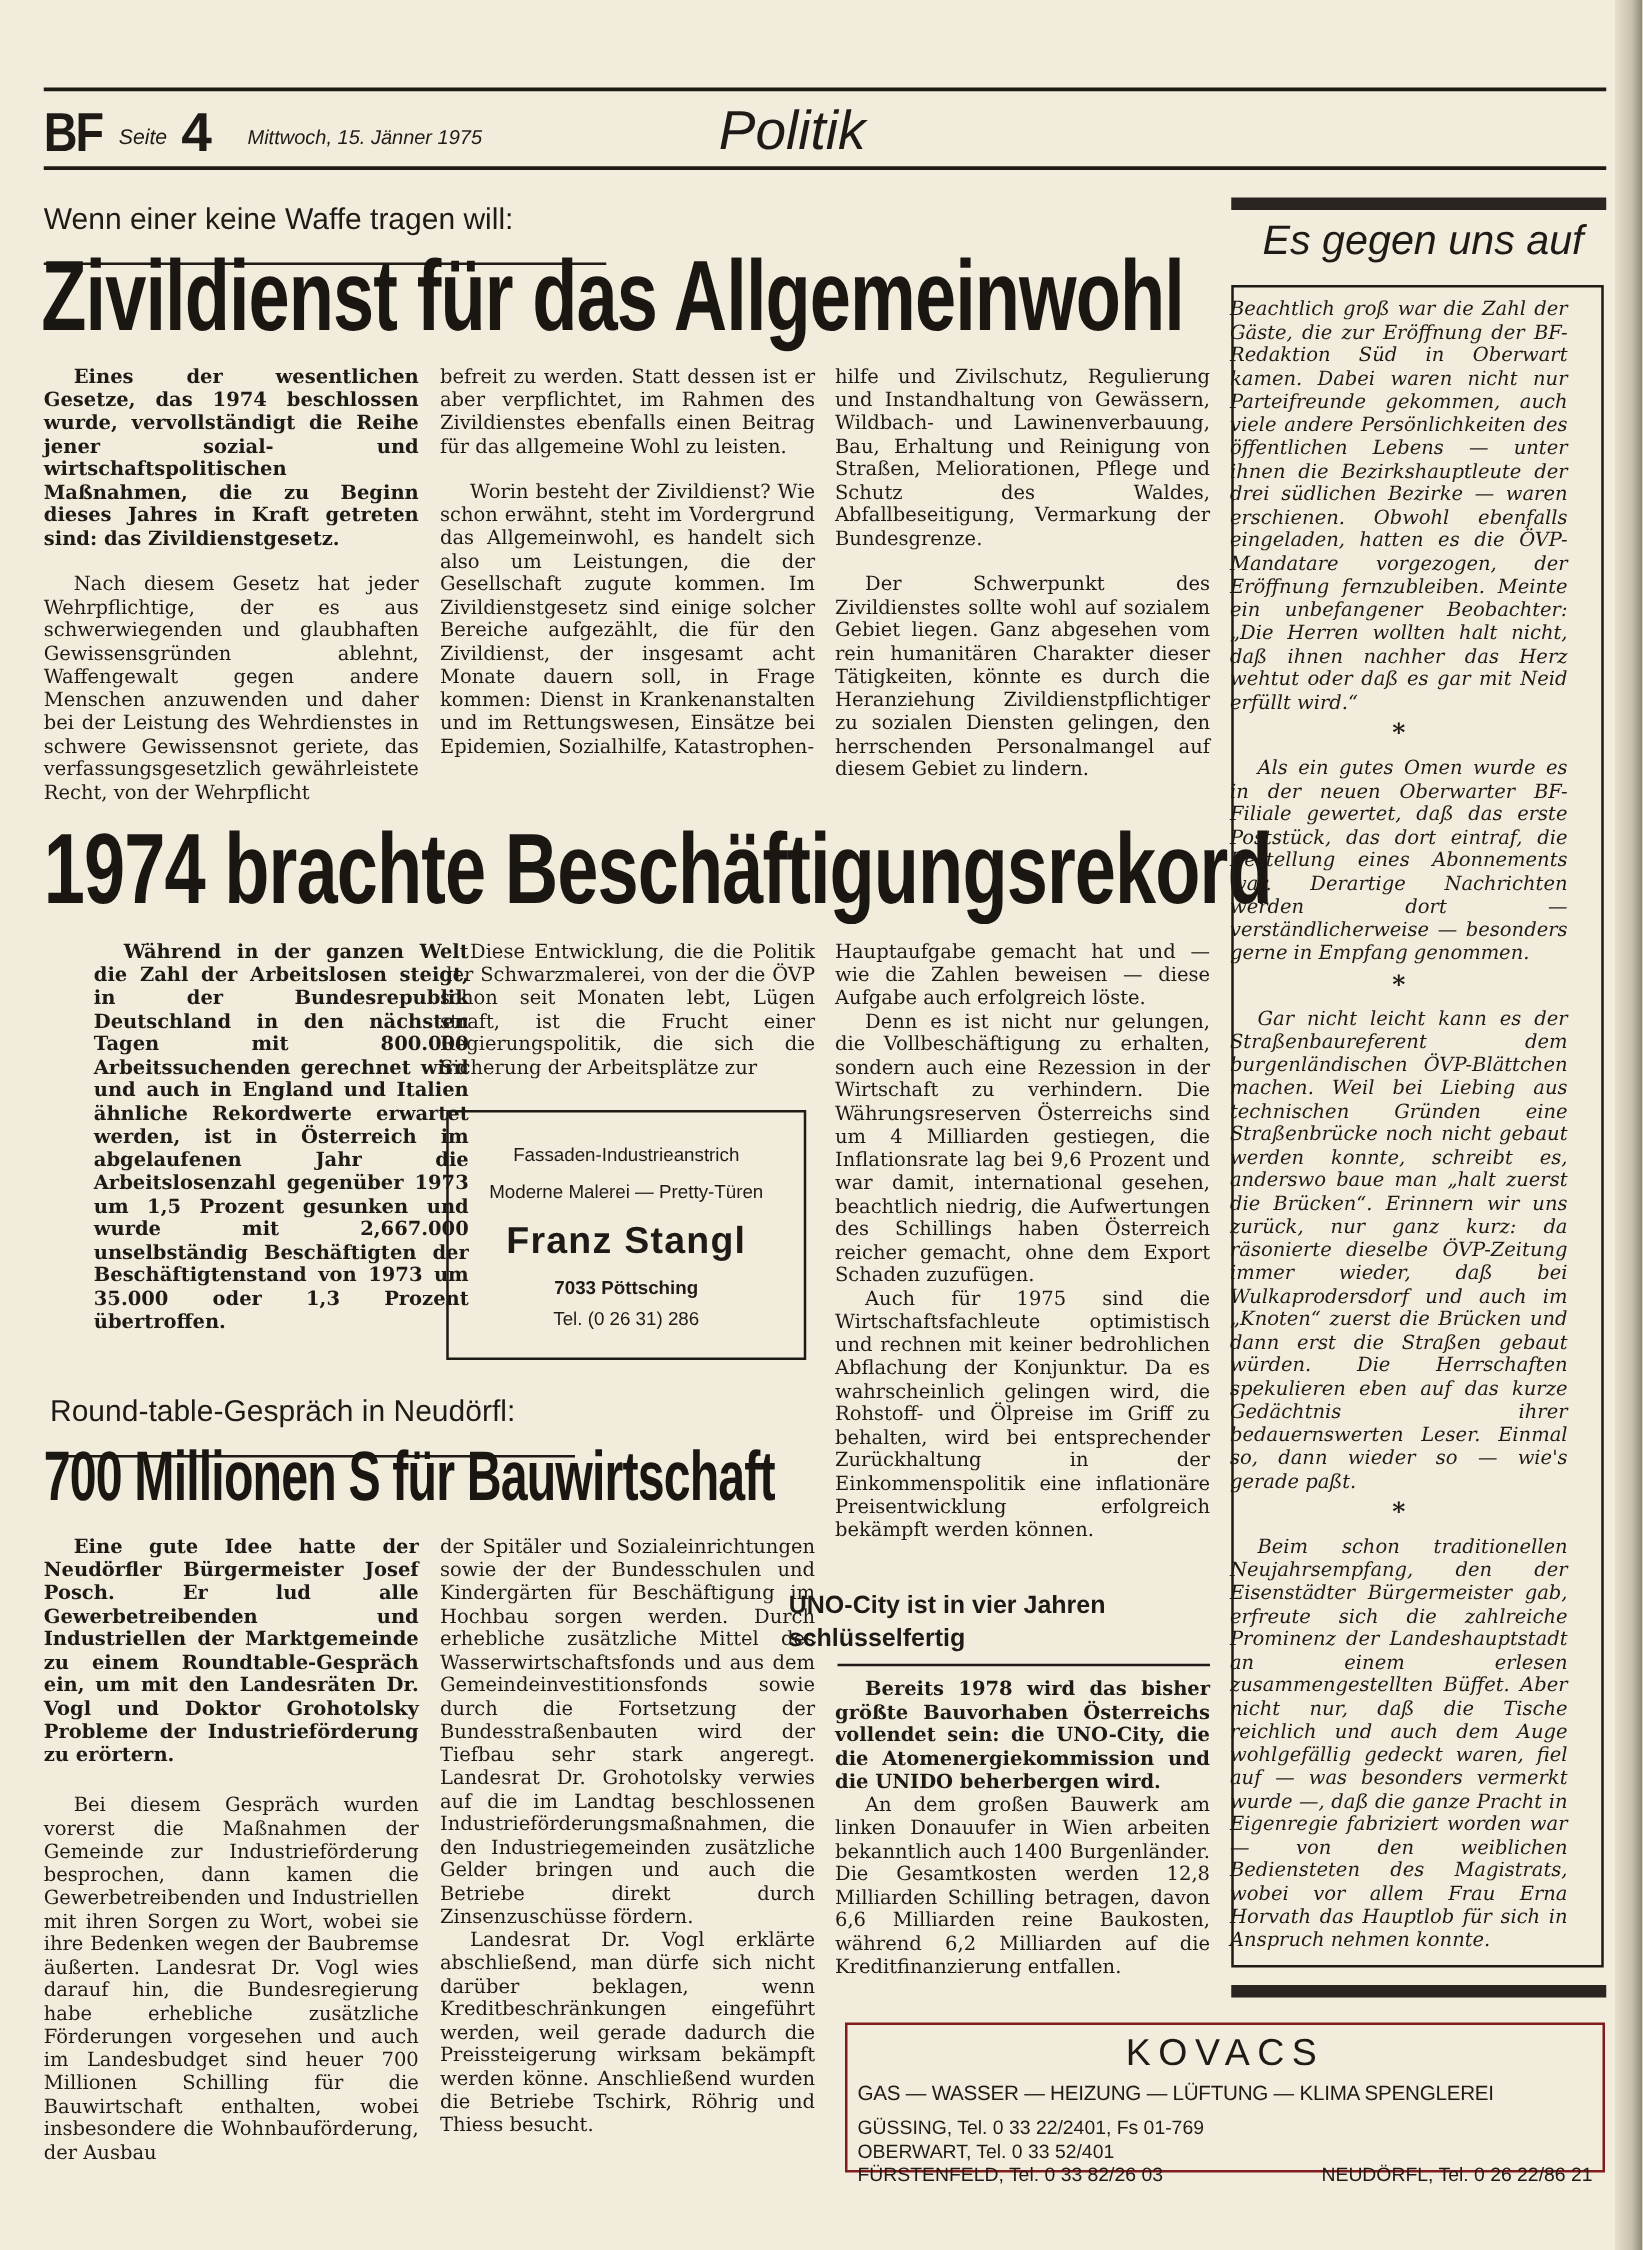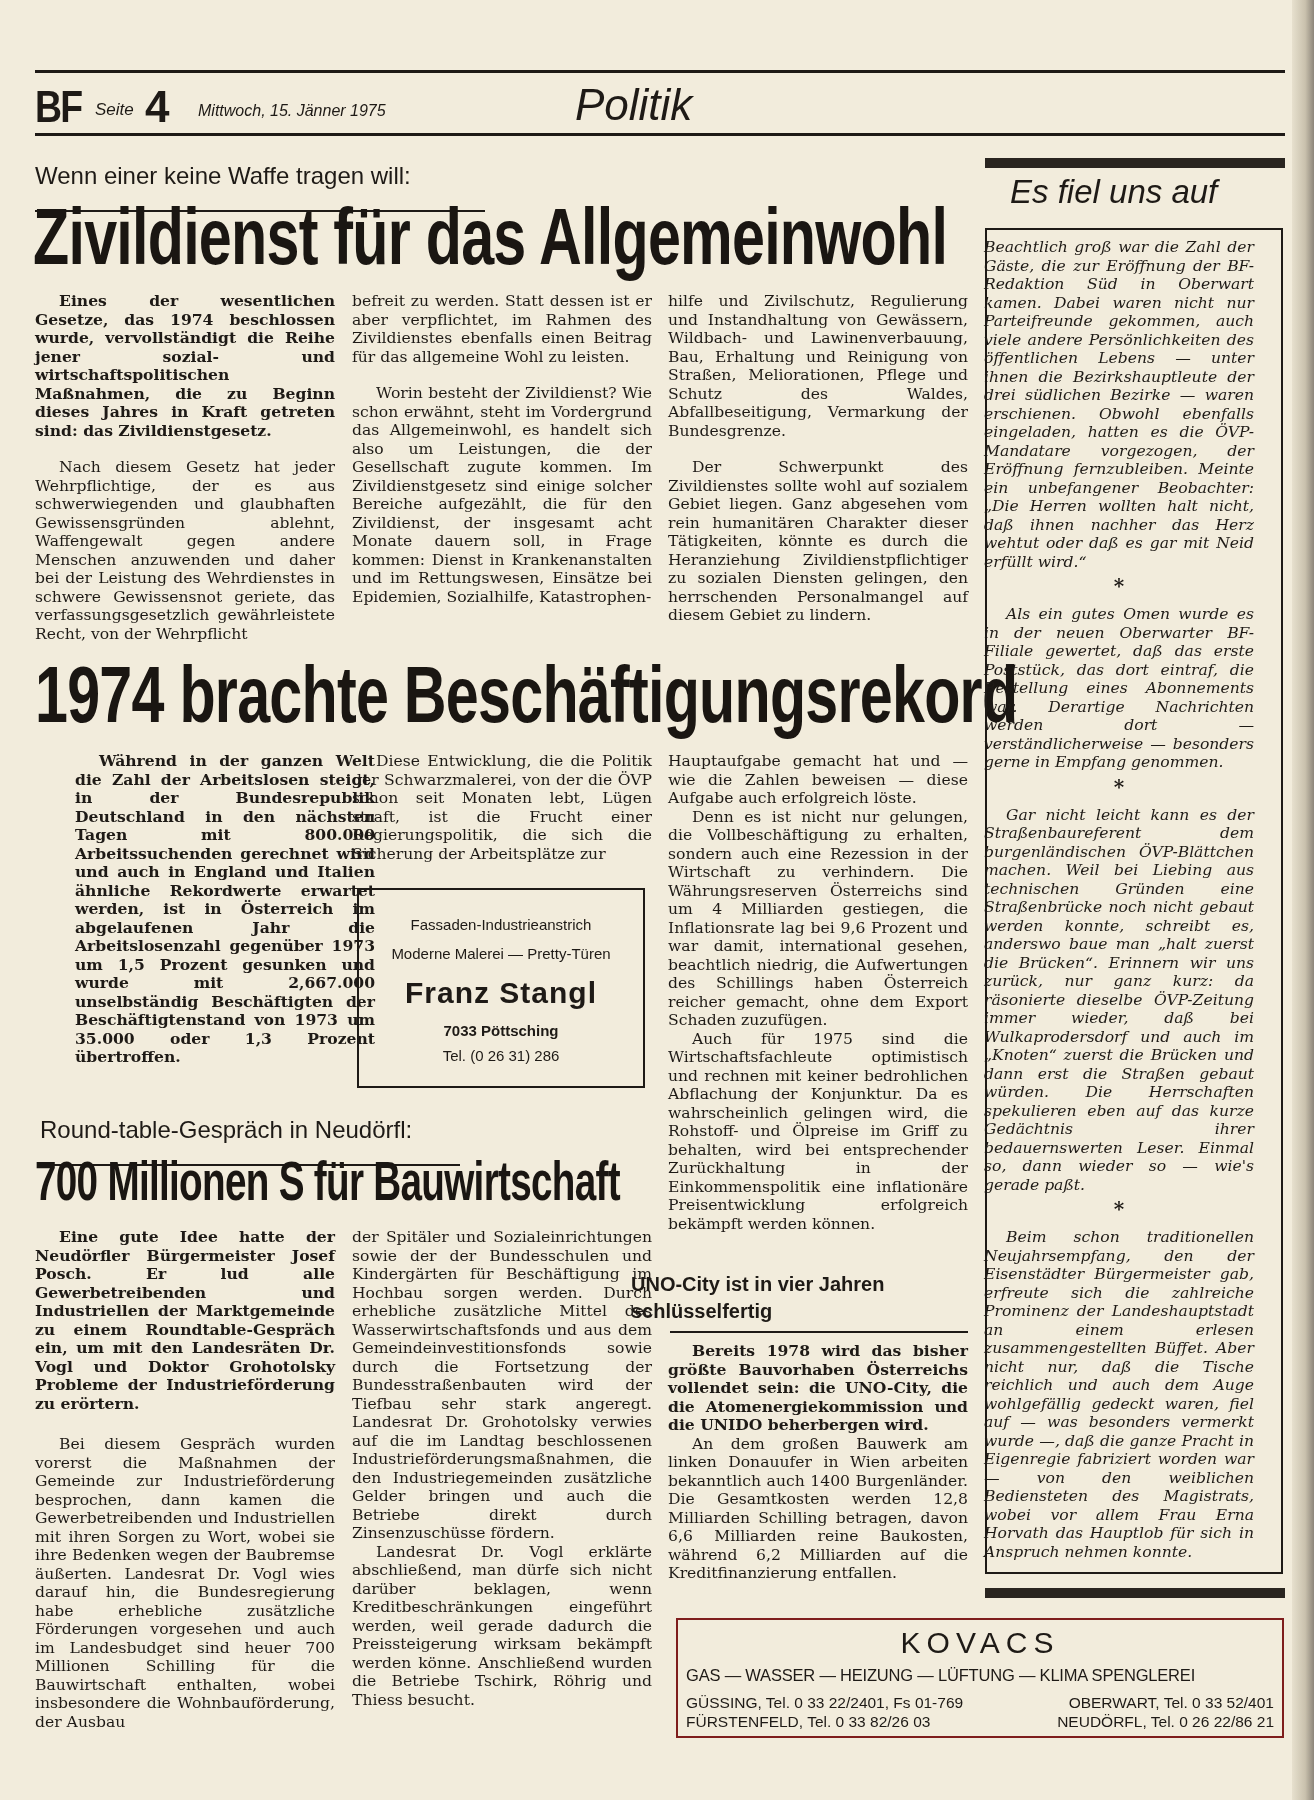--- a/index.html
+++ b/index.html
@@ -42,21 +42,21 @@
   .ad1 .l1 { margin-top:26px; font-size:15px; }
   .ad1 .l2 { margin-top:12px; font-size:15px; }
   .ad1 .l3 { margin-top:14px; font-size:30px; font-weight:bold; letter-spacing:1px; }
   .ad1 .l4 { margin-top:12px; font-size:15px; font-weight:bold; }
   .ad1 .l5 { margin-top:8px; font-size:15px; }
 
   .ad2 { position:absolute; left:676px; top:1618px; width:608px; height:120px; border:2px solid #7f1d1d; box-sizing:border-box; font-family:"Liberation Sans", sans-serif; }
   .ad2 .name { text-align:center; font-size:30px; letter-spacing:6px; margin-top:6px; line-height:34px; }
   .ad2 .services { font-size:16.5px; margin:6px 8px 0 8px; white-space:nowrap; letter-spacing:-0.2px; }
   .ad2 .row { display:flex; justify-content:space-between; font-size:15.5px; margin:0 8px; white-space:nowrap; line-height:19px; }
-  .ad2 .row.first { margin-top:8px; }
+  .ad2 .row.first { margin-top:8px;flex-direction:column; }
 
   .uno-head { position:absolute; left:631px; top:1271px; width:270px; font-family:Liberation Sans, sans-serif; font-weight:bold; font-size:20px; line-height:27px; }
   .uno-rule { position:absolute; left:670px; top:1331px; width:298px; height:2px; background:#1e1a16; }
   .scan-edge { position:absolute; right:0; top:0; width:22px; height:1800px; background:linear-gradient(90deg,#e7e0ce,#c9c1ad 60%,#8c857a); }
 </style>
 </head>
 <body>
 
 <div class="scan-edge"></div>
 
@@ -121,21 +121,21 @@
 </div>
 
 <div class="uno-head">UNO-City ist in vier Jahren schlüsselfertig</div>
 <div class="uno-rule"></div>
 <div class="col" style="left:668px;top:1342px;width:300px;">
   <p class="tight lead">Bereits 1978 wird das bisher größte Bauvorhaben Österreichs vollendet sein: die UNO-City, die die Atomenergiekommission und die UNIDO beherbergen wird.</p>
   <p class="tight">An dem großen Bauwerk am linken Donauufer in Wien arbeiten bekanntlich auch 1400 Burgenländer. Die Gesamtkosten werden 12,8 Milliarden Schilling betragen, davon 6,6 Milliarden reine Baukosten, während 6,2 Milliarden auf die Kreditfinanzierung entfallen.</p>
 </div>
 
 <div class="side-head-bar"></div>
-<div class="side-title">Es fiel uns auf</div>
+<div class="side-title">Es gegen uns auf</div>
 <div class="side-box"></div>
 <div class="side-text">
   <p>Beachtlich groß war die Zahl der Gäste, die zur Eröffnung der BF-Redaktion Süd in Oberwart kamen. Dabei waren nicht nur Parteifreunde gekommen, auch viele andere Persönlichkeiten des öffentlichen Lebens — unter ihnen die Bezirkshauptleute der drei südlichen Bezirke — waren erschienen. Obwohl ebenfalls eingeladen, hatten es die ÖVP-Mandatare vorgezogen, der Eröffnung fernzubleiben. Meinte ein unbefangener Beobachter: „Die Herren wollten halt nicht, daß ihnen nachher das Herz wehtut oder daß es gar mit Neid erfüllt wird.“</p>
   <div class="star">*</div>
   <p class="ind">Als ein gutes Omen wurde es in der neuen Oberwarter BF-Filiale gewertet, daß das erste Poststück, das dort eintraf, die Bestellung eines Abonnements war. Derartige Nachrichten werden dort — verständlicherweise — besonders gerne in Empfang genommen.</p>
   <div class="star">*</div>
   <p class="ind">Gar nicht leicht kann es der Straßenbaureferent dem burgenländischen ÖVP-Blättchen machen. Weil bei Liebing aus technischen Gründen eine Straßenbrücke noch nicht gebaut werden konnte, schreibt es, anderswo baue man „halt zuerst die Brücken“. Erinnern wir uns zurück, nur ganz kurz: da räsonierte dieselbe ÖVP-Zeitung immer wieder, daß bei Wulkaprodersdorf und auch im „Knoten“ zuerst die Brücken und dann erst die Straßen gebaut würden. Die Herrschaften spekulieren eben auf das kurze Gedächtnis ihrer bedauernswerten Leser. Einmal so, dann wieder so — wie's gerade paßt.</p>
   <div class="star">*</div>
   <p class="ind">Beim schon traditionellen Neujahrsempfang, den der Eisenstädter Bürgermeister gab, erfreute sich die zahlreiche Prominenz der Landeshauptstadt an einem erlesen zusammengestellten Büffet. Aber nicht nur, daß die Tische reichlich und auch dem Auge wohlgefällig gedeckt waren, fiel auf — was besonders vermerkt wurde —, daß die ganze Pracht in Eigenregie fabriziert worden war — von den weiblichen Bediensteten des Magistrats, wobei vor allem Frau Erna Horvath das Hauptlob für sich in Anspruch nehmen konnte.</p>
 </div>

